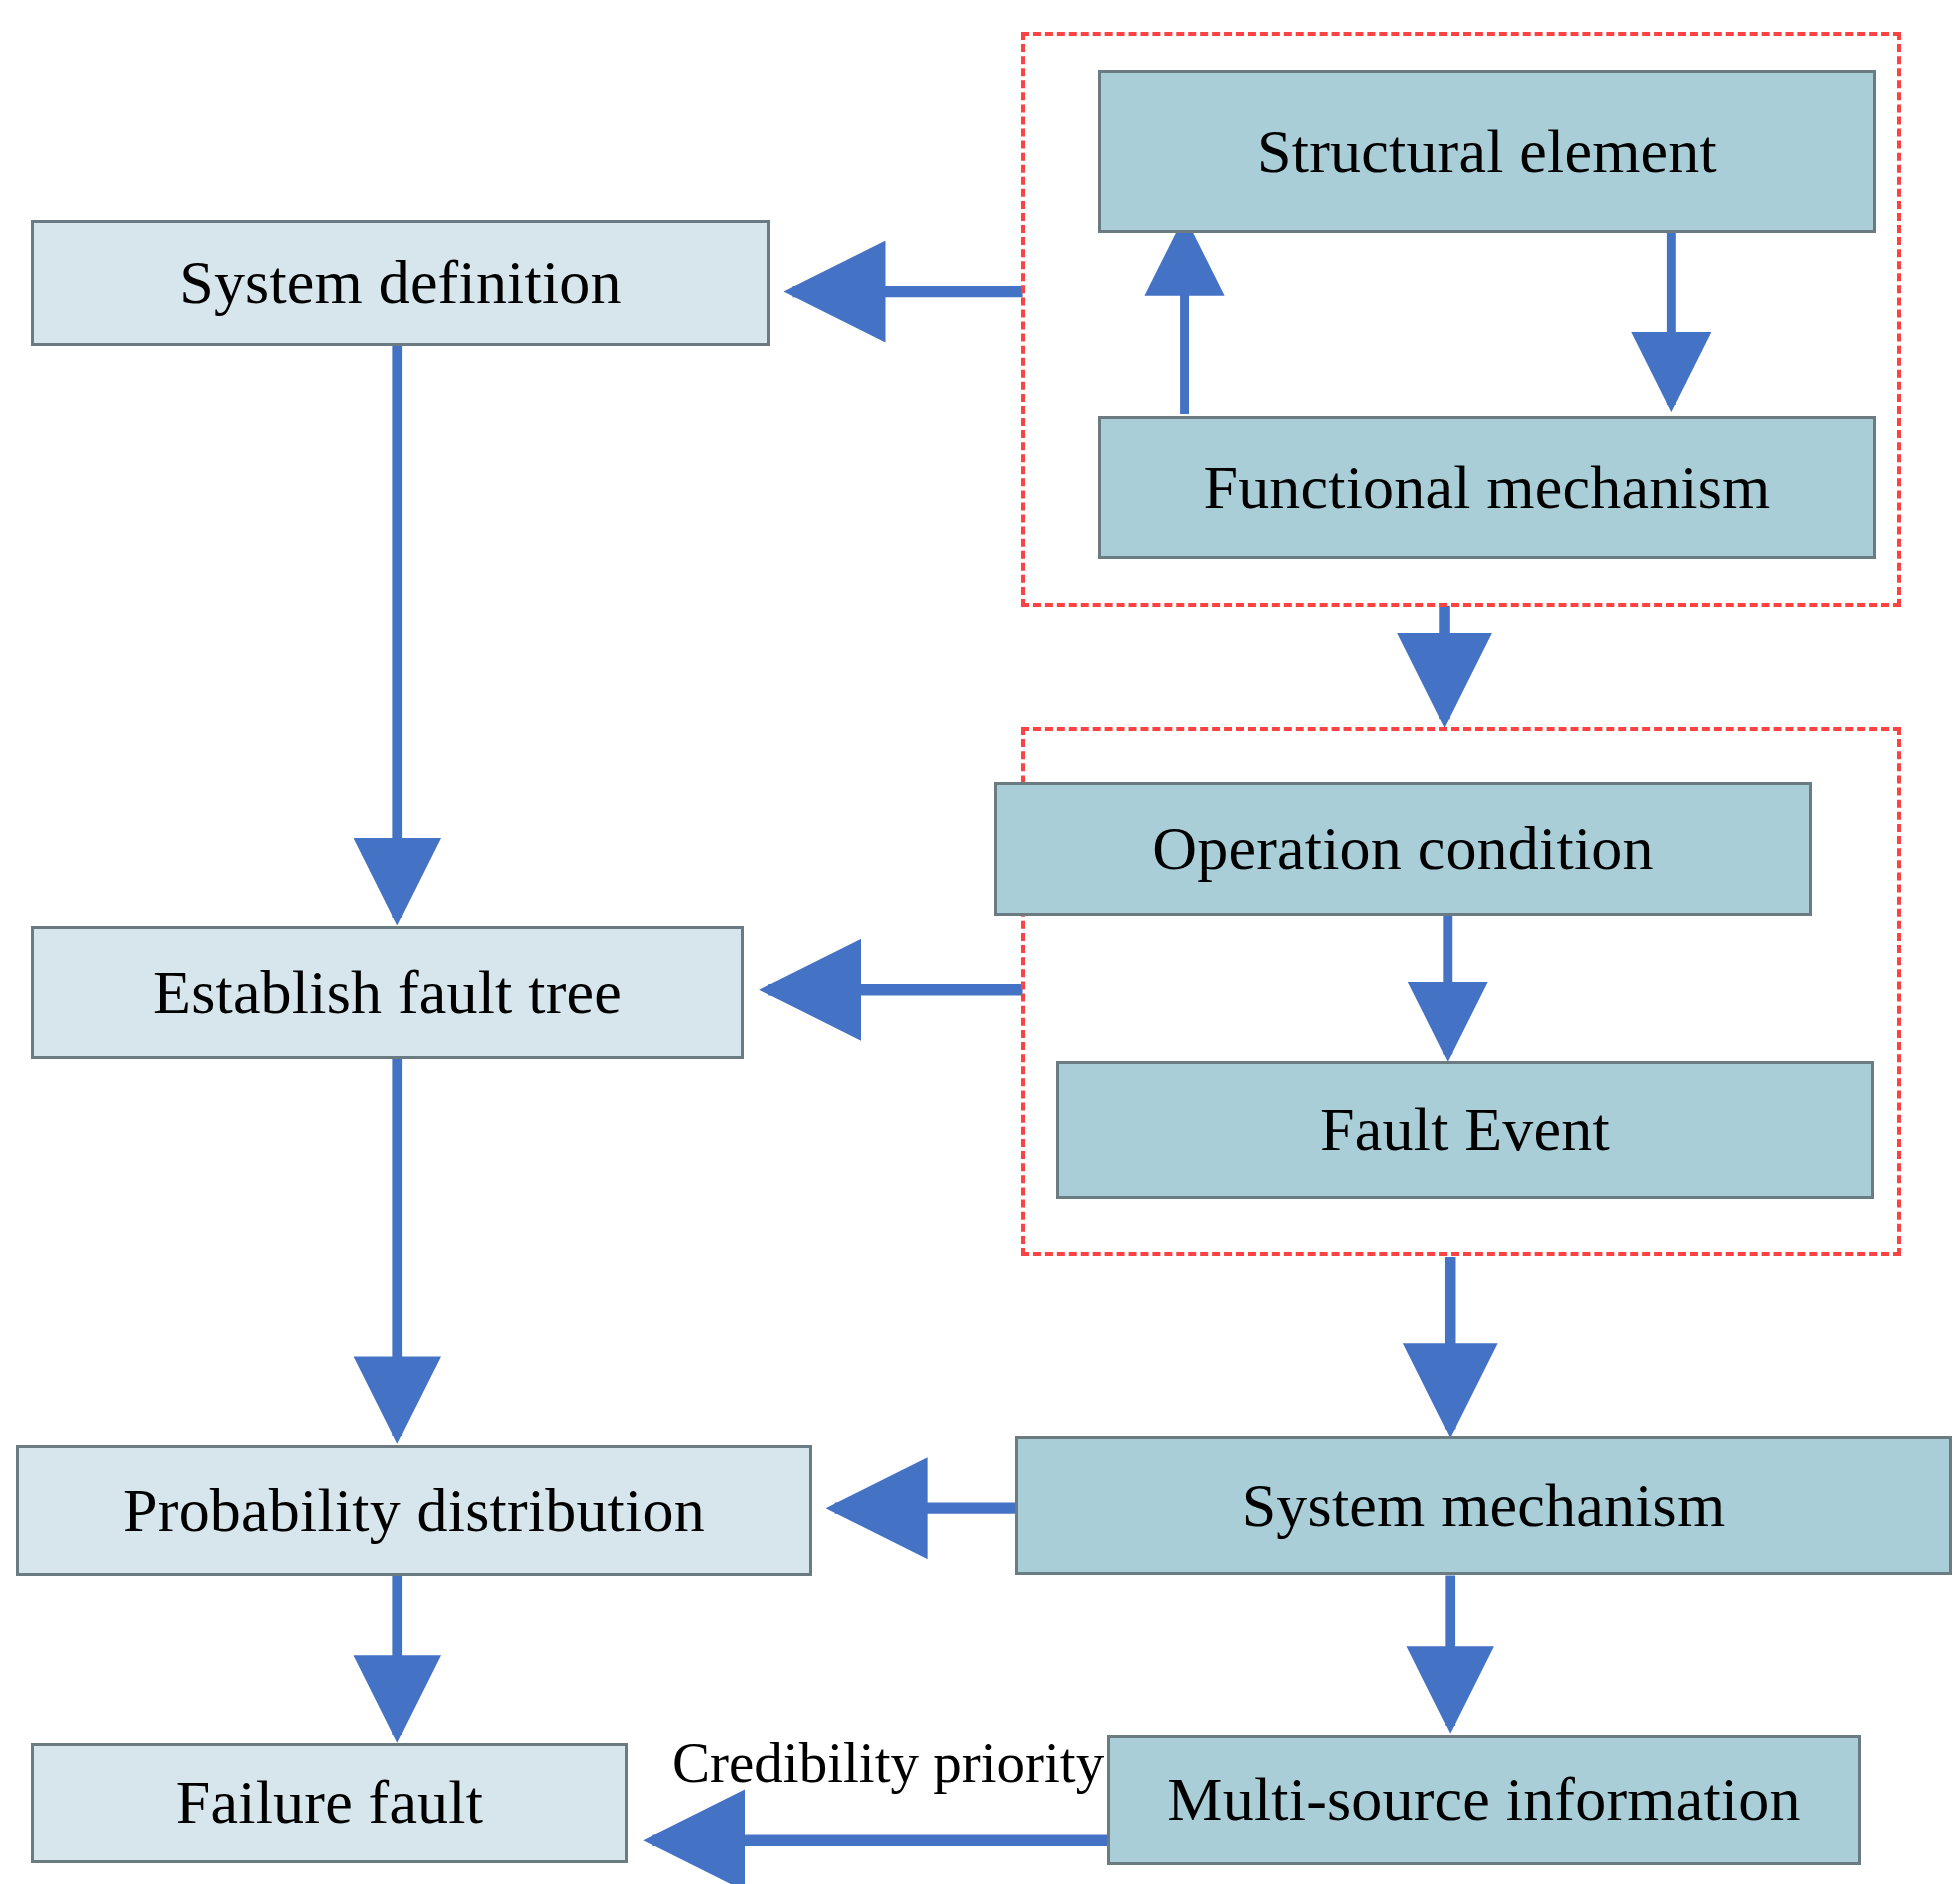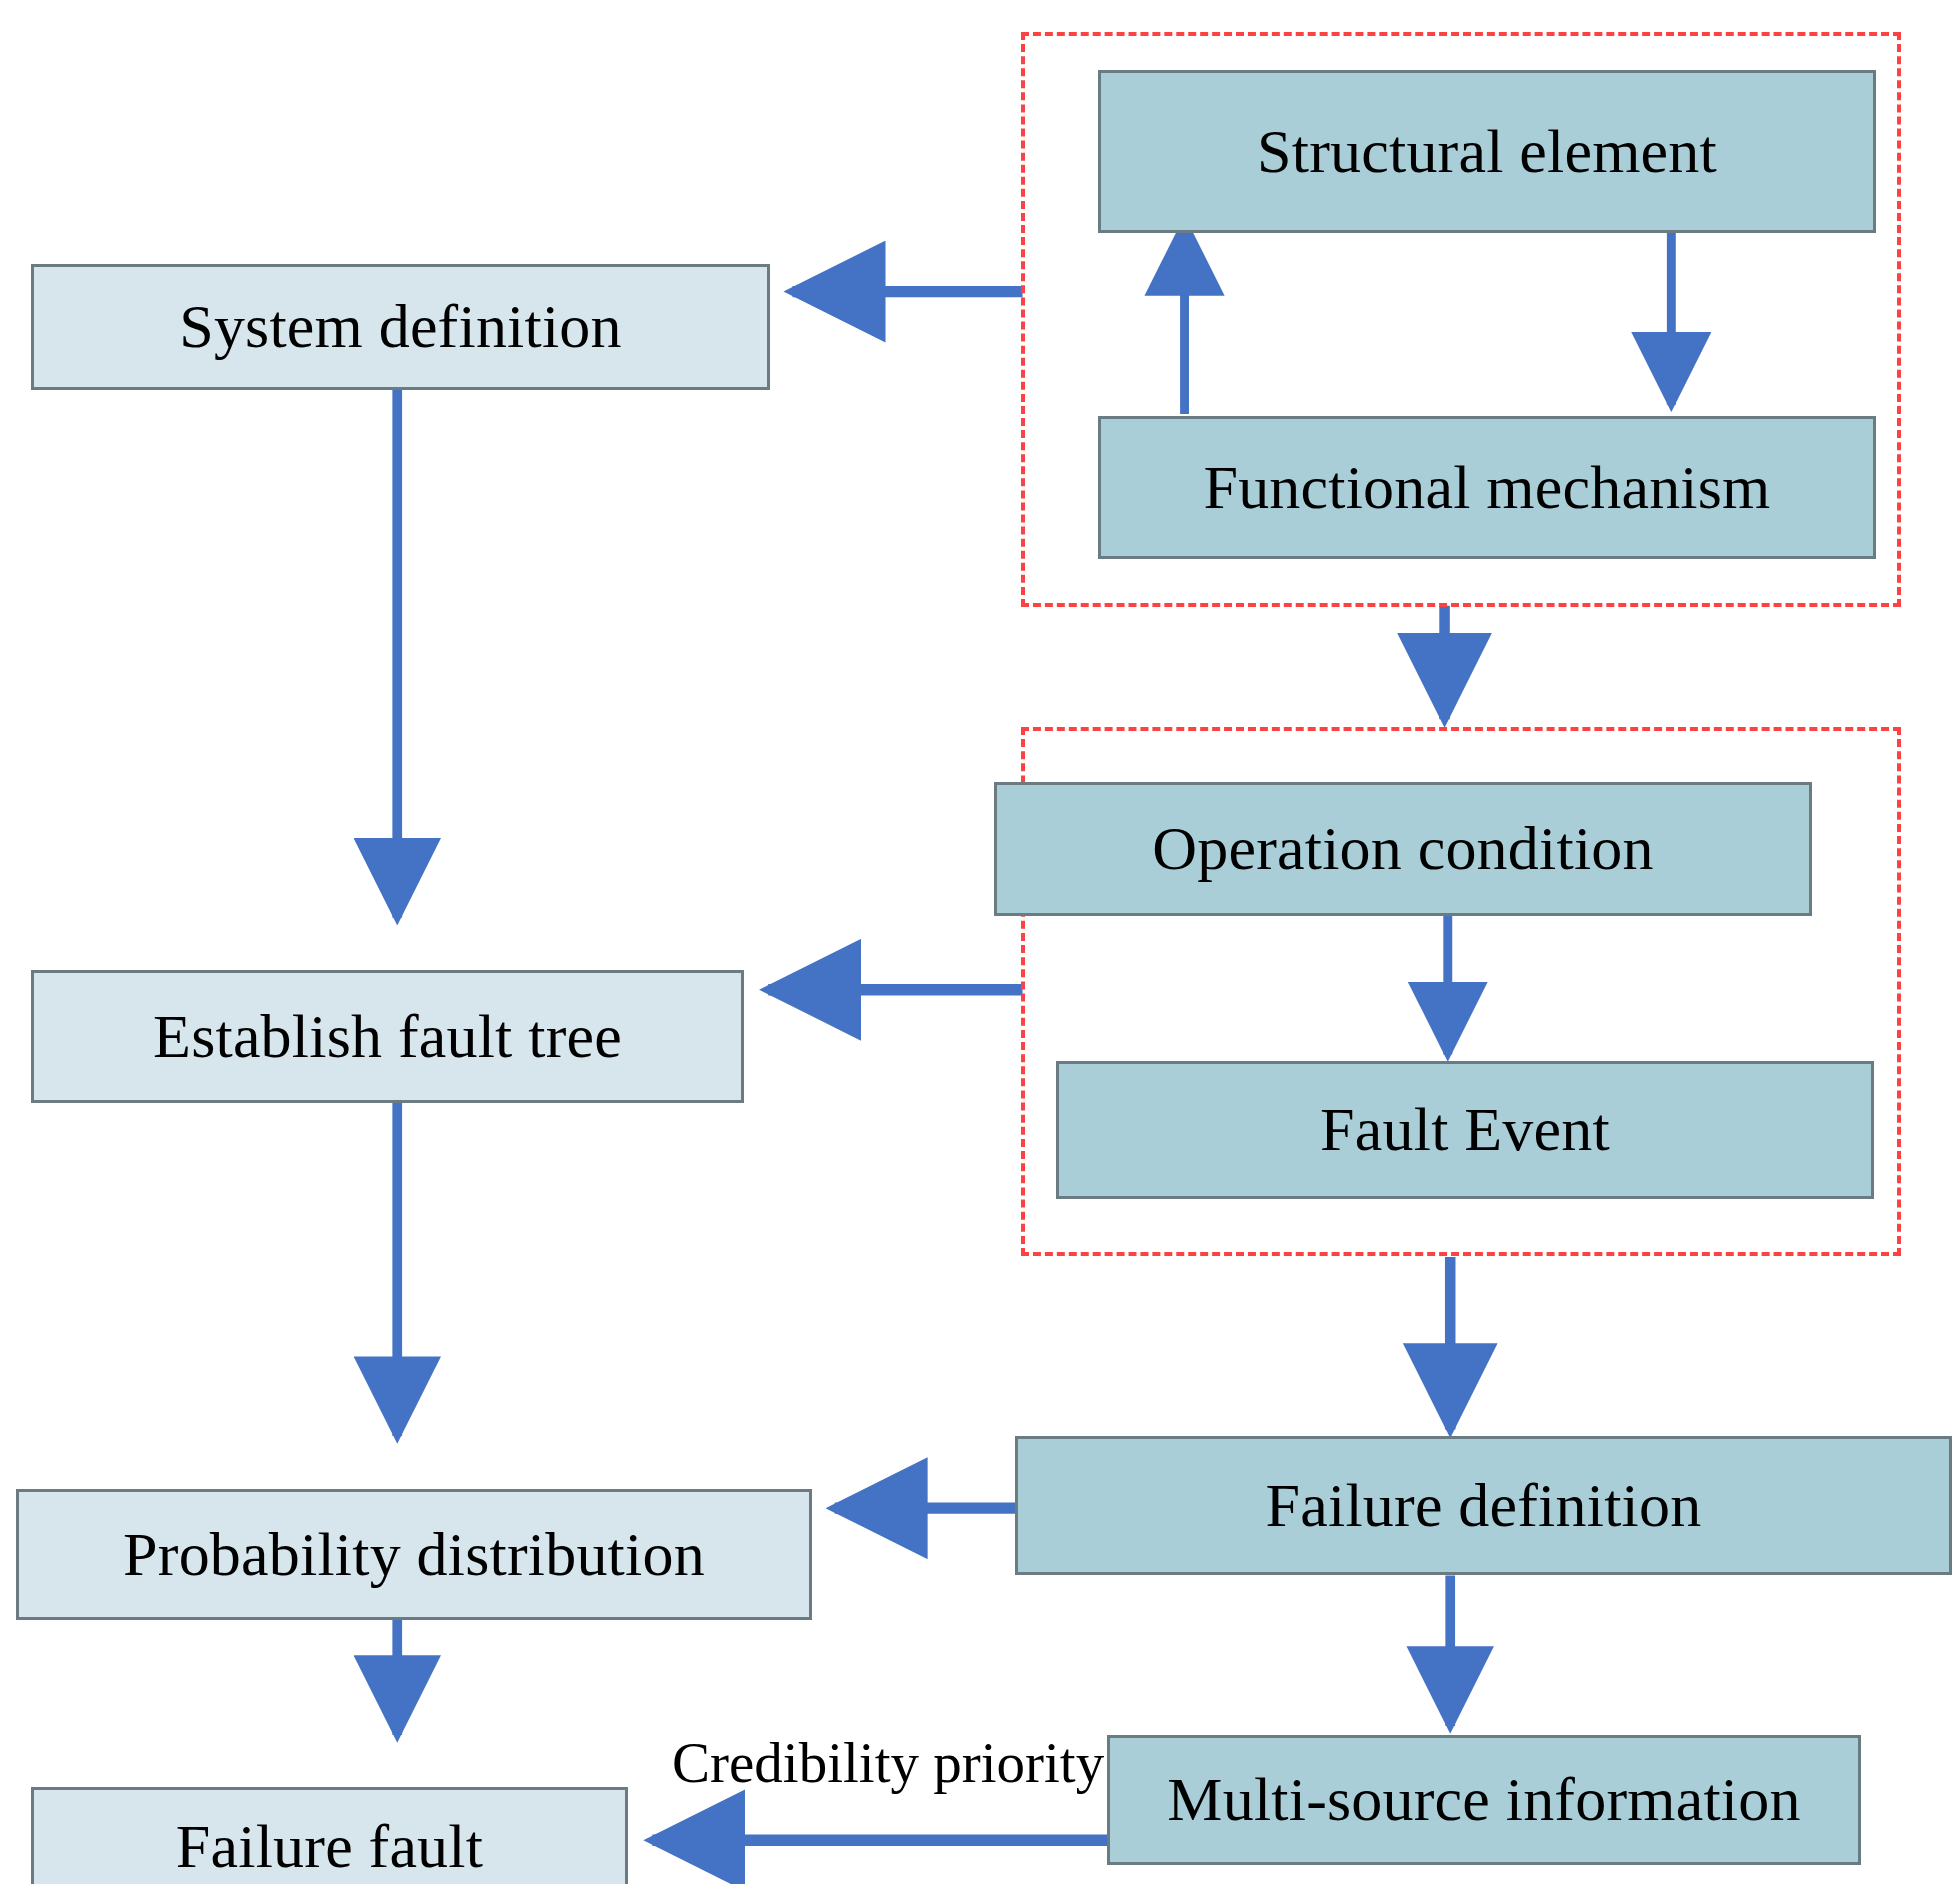--- a/index.html
+++ b/index.html
@@ -31,21 +31,21 @@
     display: flex;
     align-items: center;
     justify-content: center;
     border: 3.2px solid #6b7b82;
     color: #000000;
     text-align: center;
     line-height: 1.05;
     white-space: nowrap;
     overflow: hidden;
   }
-  .node.light { background: #d6e6ec; margin-top: 44px; }
+  .node.light { background: #d6e6ec; }
   .node.dark  { background: #a9ced8; }
   .node-label {
     display: block;
     padding: 0 8px;
     font-size: 62px;
     letter-spacing: 0.2px;
   }
   .group-box {
     position: absolute;
     box-sizing: border-box;
@@ -124,21 +124,21 @@
 
   <div class="node dark" id="n5" style="left: 1056px; top: 1061px; width: 818px; height: 138px;">
     <span class="node-label">Fault Event</span>
   </div>
 
   <div class="node light" id="n6" style="left: 16px; top: 1445px; width: 796px; height: 131px;">
     <span class="node-label">Probability distribution</span>
   </div>
 
   <div class="node dark" id="n7" style="left: 1015px; top: 1436px; width: 937px; height: 139px;">
-    <span class="node-label">Failure definition</span>
+    <span class="node-label">System mechanism</span>
   </div>
 
   <div class="node light" id="n8" style="left: 31px; top: 1743px; width: 597px; height: 120px;">
     <span class="node-label">Failure fault</span>
   </div>
 
   <div class="node dark" id="n9" style="left: 1107px; top: 1735px; width: 754px; height: 130px;">
     <span class="node-label">Multi-source information</span>
   </div>
 

